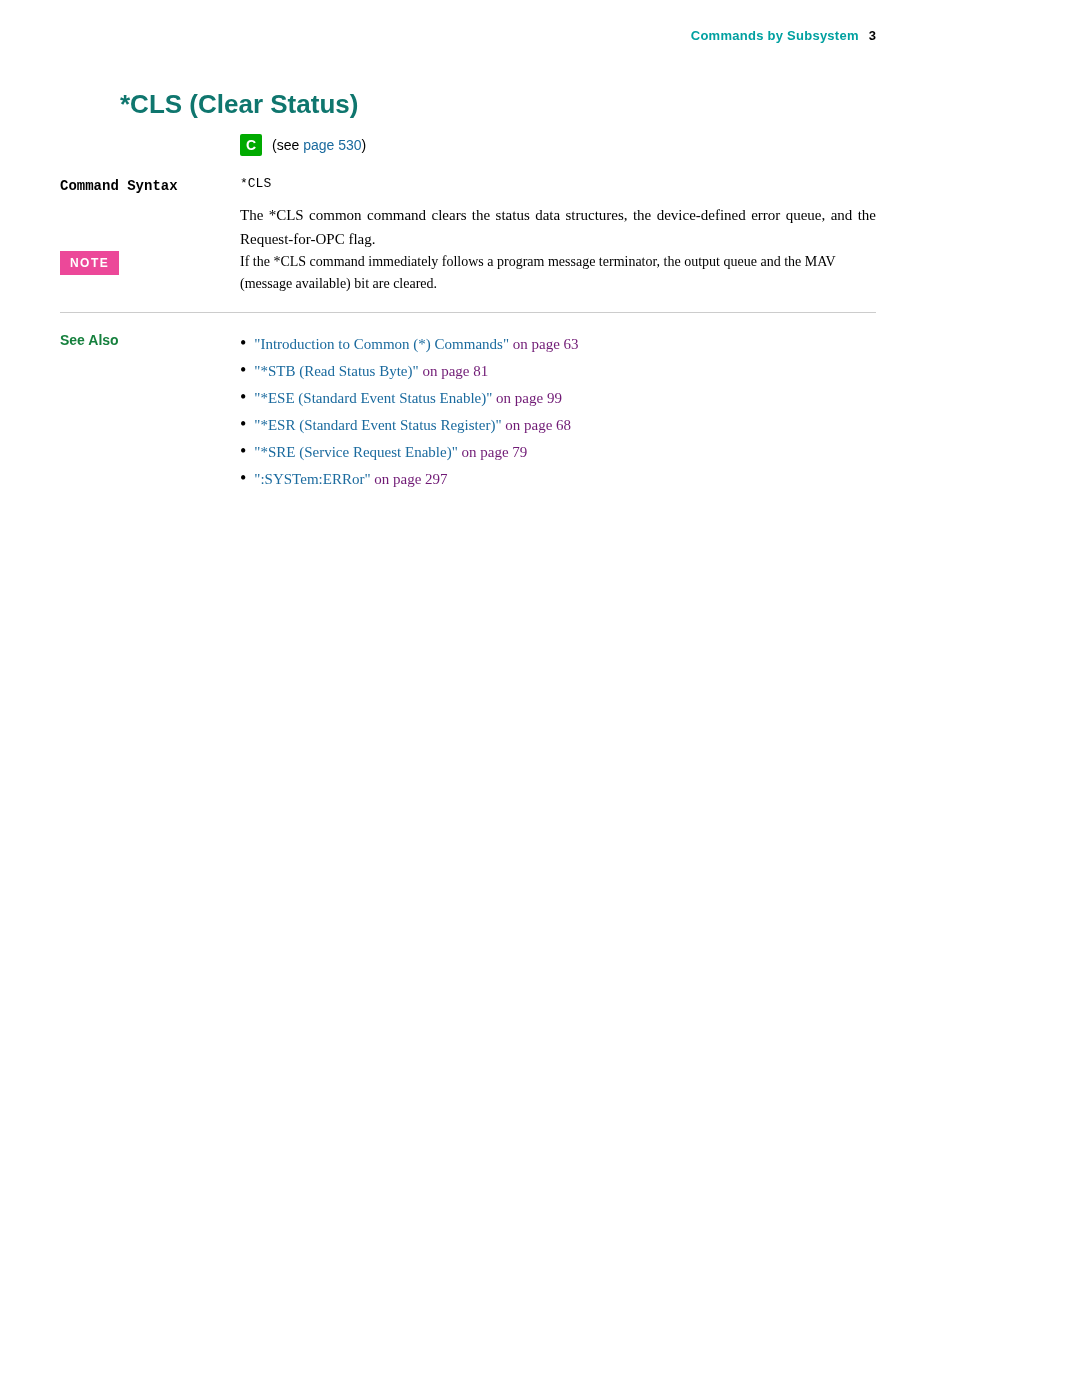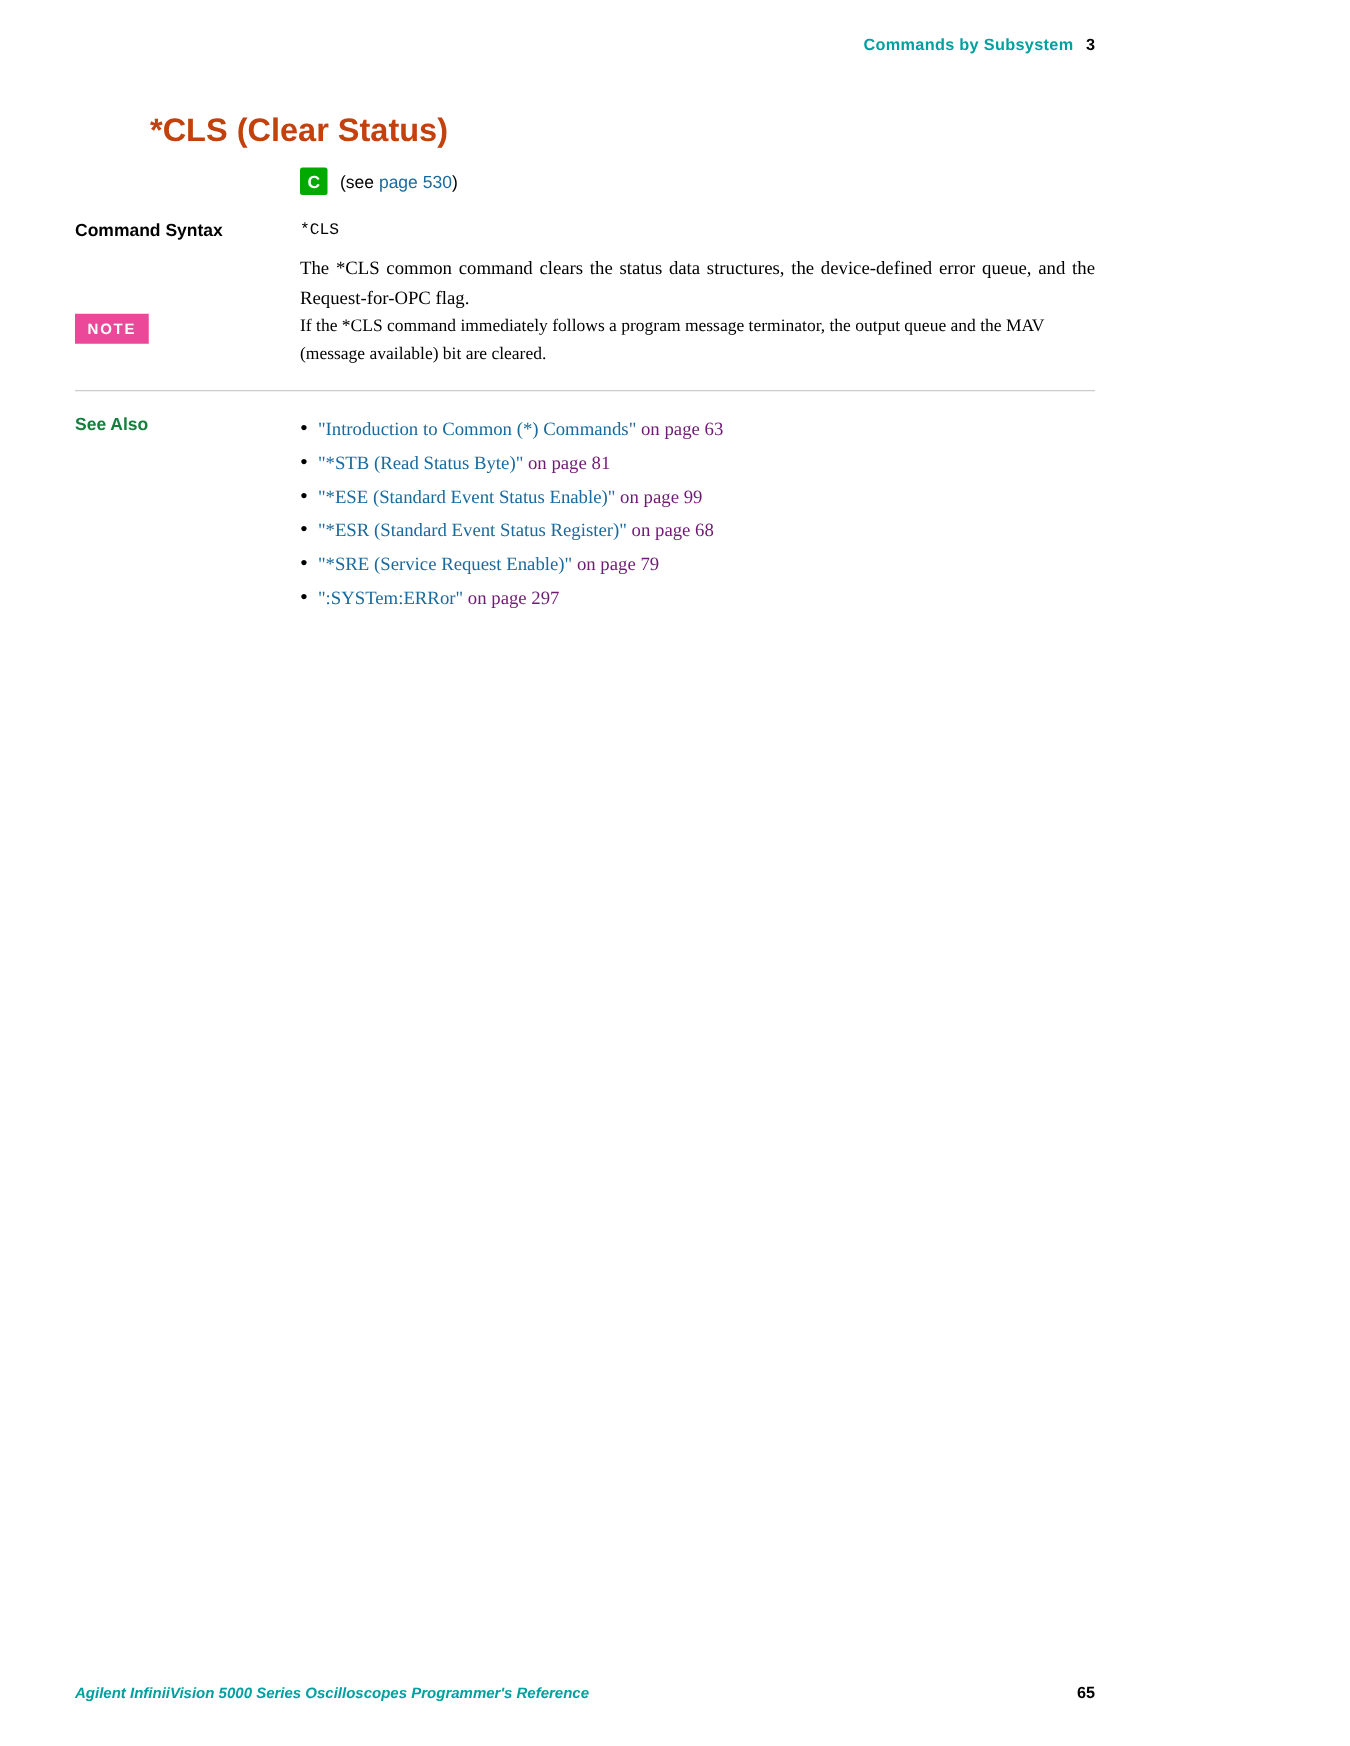--- a/index.html
+++ b/index.html
@@ -53,21 +53,21 @@
     
     .main-content {
       padding: 30px 60px 60px 60px;
     }
 
     
     .command-title {
       font-family: Arial, Helvetica, sans-serif;
       font-size: 26px;
       font-weight: bold;
-      color: #c2410c;
+      color: #0f766e;
       margin-bottom: 14px;
       margin-left: 60px;
     }
 
     
     .badge-line {
       display: flex;
       align-items: center;
       margin-left: 180px;
       margin-bottom: 20px;
@@ -117,21 +117,21 @@
       width: 180px;
       padding-right: 20px;
       padding-top: 4px;
     }
 
     .content-col {
       padding-left: 0;
     }
 
     .row-label {
-      font-family: Liberation Sans, sans-serif;
+      font-family: Liberation Mono, monospace;
       font-size: 14px;
       font-weight: bold;
       color: #000000;
       white-space: nowrap;
     }
 
     .command-syntax-value {
       font-family: 'Courier New', Courier, monospace;
       font-size: 13px;
       color: #000000;
@@ -349,18 +349,14 @@
               </span>
             </li>
           </ul>
         </td>
       </tr>
     </tbody>
       </table>
 
   </div>
 
-  <div class="page-footer">
-    <span class="footer-left">Agilent InfiniiVision 5000 Series Oscilloscopes Programmer's Reference</span>
-    <span class="footer-right">65</span>
-  </div>
 
 </div>
 
 </body></html>

